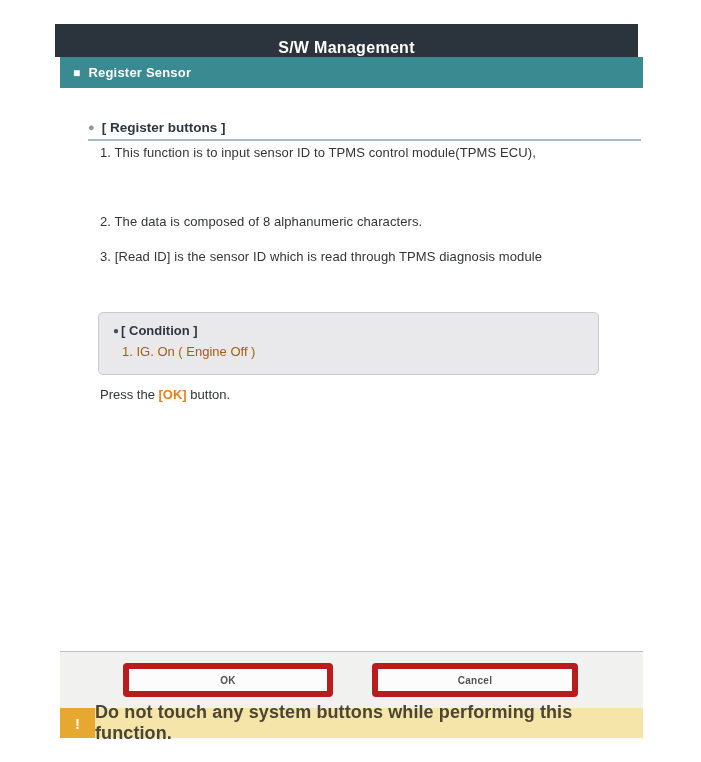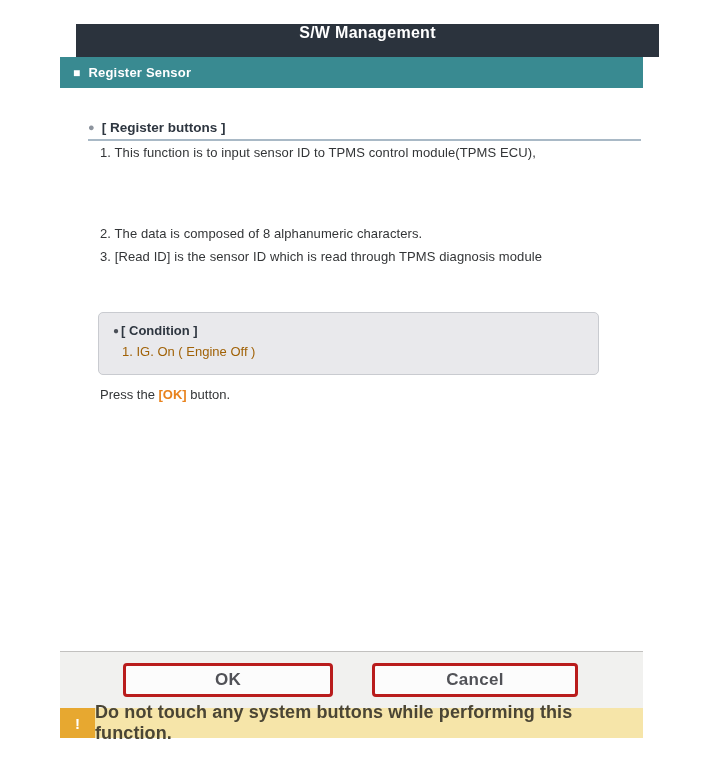--- a/index.html
+++ b/index.html
@@ -6,23 +6,23 @@
     margin: 0; padding: 0;
     width: 701px; height: 762px;
     background: #ffffff;
     overflow: hidden;
     font-family: "Liberation Sans", sans-serif;
   }
   .page { position: relative; width: 701px; height: 762px; background: #ffffff; }
 
   
   .titlebar {
-    position: absolute; left: 76px; top: 24px; width: 583px; height: 33px;
+    position: absolute; left: 55px; top: 24px; width: 583px; height: 33px;
     background: #2b333d; color: #ffffff;
-    display: flex; align-items: flex-start; justify-content: center;
+    display: flex; align-items: flex-end; justify-content: center;
     font-size: 16px; font-weight: bold; letter-spacing: 0.3px;
   }
 
   
   .subheader {
     position: absolute; left: 60px; top: 57px; width: 583px; height: 31px;
     background: #398a91; color: #ffffff;
     display: flex; align-items: center;
     padding-left: 13px; box-sizing: border-box;
     font-size: 13px; font-weight: bold; letter-spacing: 0.2px;
@@ -45,21 +45,21 @@
     background: #a9b9c6;
   }
 
   
   .para {
     position: absolute; left: 100px; width: 512px;
     font-size: 13px; color: #333537; line-height: 18.5px; letter-spacing: 0.1px;
   }
   .para span { display: block; }
   .para-1 { top: 144px; }
-  .para-2 { top: 213px; margin-top: 12px; }
+  .para-2 { top: 213px; }
   .para-3 { top: 248px; }
 
   
   .condition-box {
     position: absolute; left: 98px; top: 312px; width: 501px; height: 63px;
     box-sizing: border-box;
     background: #e9e9ec; border: 1px solid #c9cbd0; border-radius: 5px;
     padding: 10px 14px;
   }
   .condition-heading {
@@ -82,24 +82,24 @@
   .instruction .hl { color: #e8821d; font-weight: bold; }
 
   
   .footer {
     position: absolute; left: 60px; top: 651px; width: 583px; height: 57px;
     box-sizing: border-box;
     background: #f1f1ef; border-top: 1px solid #c2c1bf;
   }
   .btn {
     position: absolute; top: 11px; height: 34px;
-    background: #fcfcfc; border: 3px solid #b91c1c; border-radius: 4px;
+    background: #fcfcfc; border: 6px solid #b91c1c; border-radius: 4px;
     display: flex; align-items: center; justify-content: center;
     font-family: "Liberation Sans", sans-serif;
-    font-size: 17px; font-weight: bold; color: #515257; letter-spacing: 0.3px;
+    font-size: 10px; font-weight: bold; color: #515257; letter-spacing: 0.3px;
     cursor: pointer; box-sizing: border-box; padding: 0;
   }
   .btn-ok { left: 63px; width: 210px; }
   .btn-cancel { left: 312px; width: 206px; }
 
   
   .warning {
     position: absolute; left: 60px; top: 708px; width: 583px; height: 30px;
     background: #f6e5a9; display: flex; align-items: stretch;
   }

